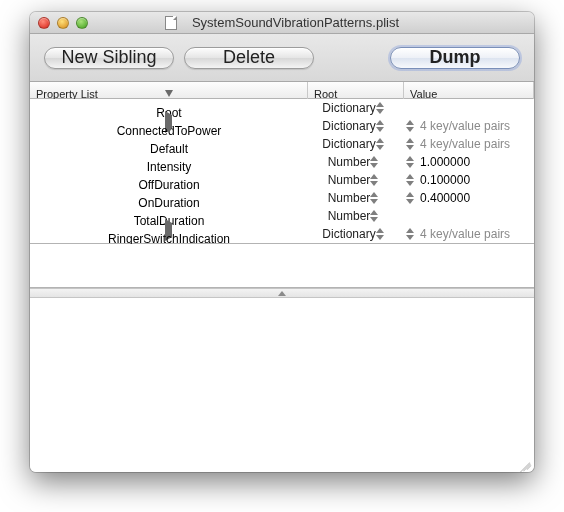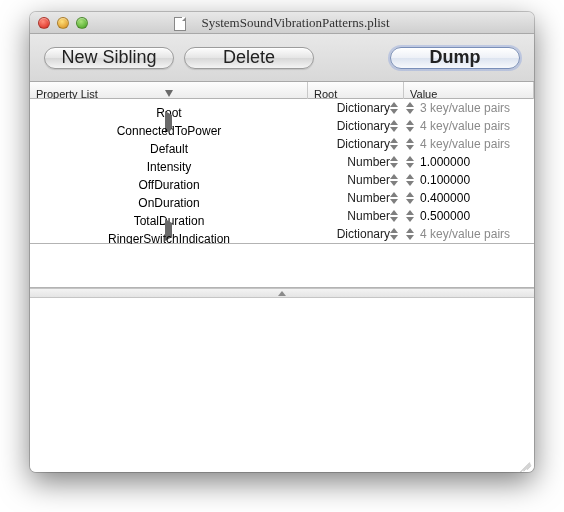--- a/index.html
+++ b/index.html
@@ -44,21 +44,20 @@
   .tl.min   { background: radial-gradient(circle at 40% 35%, #ffe07a, #e2a334 70%); }
   .tl.zoom  { background: radial-gradient(circle at 40% 35%, #a8e27a, #5fb338 70%); }
   .title-wrap {
     position: absolute;
     left: 0; right: 0;
     display: flex;
     justify-content: center;
     align-items: flex-end;
     gap: 15px;
     pointer-events: none;
-    font-family: Liberation Serif, serif;
   }
   .doc-icon {
     width: 12px; height: 14px;
     background: #fff;
     border: 1px solid #888;
     position: relative;
   }
   .doc-icon::after {
     content: "";
     position: absolute;
@@ -116,21 +115,21 @@
     background: #fff;
     border-bottom: 1px solid #b3b3b3;
   }
   .row {
     display: flex;
     height: 18px;
     align-items: center;
     font-size: 12px;
   }
   .row .c-prop  { width: 278px; display: flex; align-items: center; flex-direction: column; }
-  .row .c-class { width: 96px;  display: flex; align-items: center; justify-content: flex-end; padding-right: 6px; color: #222;}
+  .row .c-class { width: 96px;  display: flex; align-items: center; justify-content: center; padding-right: 6px; color: #222;}
   .row .c-value { flex: 1; display: flex; align-items: center; gap: 6px; padding-left: 2px; }
   .disclosure {
     width: 9px; height: 9px;
     display: inline-block;
   }
   .tri-down {
     width: 0; height: 0;
     border-left: 4.5px solid transparent;
     border-right: 4.5px solid transparent;
     border-top: 7px solid #6a6a6a;
@@ -253,27 +252,20 @@
             <span style="width: 4px; display: inline-block;"></span>
             <span>Root</span>
           </div>
           <div class="c-class">
             <span>Dictionary</span>
             <span class="stepper">
               <span class="up"></span>
               <span class="down"></span>
             </span>
           </div>
-          <div class="c-value">
-            <span class="stepper">
-              <span class="up"></span>
-              <span class="down"></span>
-            </span>
-            <span class="muted">3 key/value pairs</span>
-          </div>
         </div>
         <div class="row">
           <div class="c-prop">
             <span style="display: inline-block; width: 24px;"></span>
             <span class="disclosure"><span class="tri-right"></span></span>
             <span style="width: 4px; display: inline-block;"></span>
             <span>ConnectedToPower</span>
           </div>
           <div class="c-class">
             <span>Dictionary</span>
@@ -384,27 +376,20 @@
             <span class="disclosure"></span>
             <span style="width: 4px; display: inline-block;"></span>
             <span>TotalDuration</span>
           </div>
           <div class="c-class">
             <span>Number</span>
             <span class="stepper">
               <span class="up"></span>
               <span class="down"></span>
             </span>
-          </div>
-          <div class="c-value">
-            <span class="stepper">
-              <span class="up"></span>
-              <span class="down"></span>
-            </span>
-            <span>0.500000</span>
           </div>
         </div>
         <div class="row">
           <div class="c-prop">
             <span style="display: inline-block; width: 24px;"></span>
             <span class="disclosure"><span class="tri-right"></span></span>
             <span style="width: 4px; display: inline-block;"></span>
             <span>RingerSwitchIndication</span>
           </div>
           <div class="c-class">

